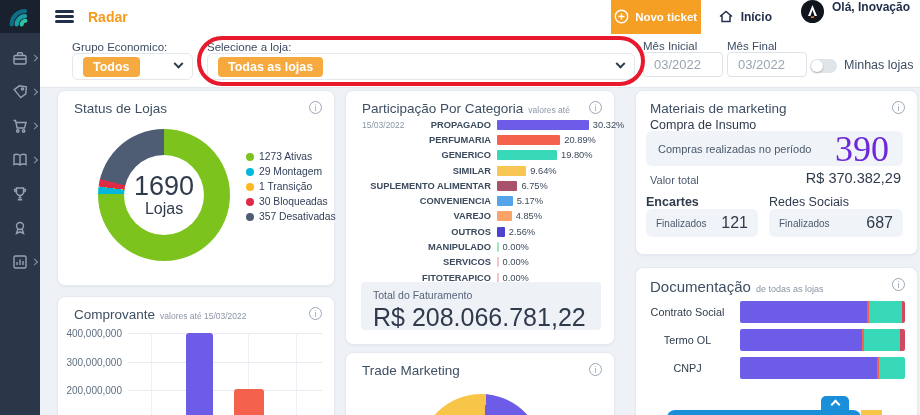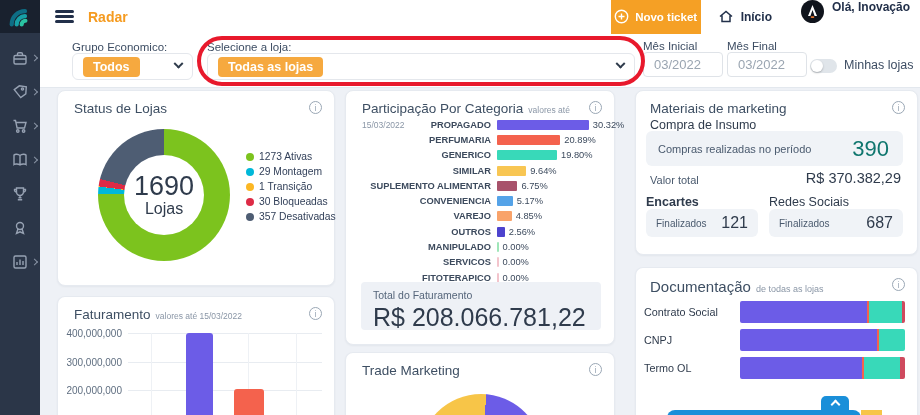--- a/index.html
+++ b/index.html
@@ -79,31 +79,31 @@
 
   
   .card-trade { left:345px; top:352px; width:270px; height:70px; border-bottom:none; }
   .trade-donut { left:73px; top:41px; width:124px; height:124px; }
 
   
   .card-mkt { left:635px; top:90px; width:283px; height:165px; }
   .mkt-sec { position:absolute; font-size:12.5px; color:#2f3b4c; }
   .gray-box { position:absolute; background:#f0f3f7; border-radius:6px; }
   .mkt-big-label { position:absolute; left:12px; top:50%; transform:translateY(-50%); font-size:11px; color:#4a5a6e; }
-  .mkt-big-value { position:absolute; right:14px; top:50%; transform:translateY(-50%); font-size:22px; color:#0f766e; }
+  .mkt-big-value { position:absolute; right:14px; top:50%; transform:translateY(-50%); font-size:36px; color:#6d28d9;font-family:Liberation Serif, serif; }
   .mkt-row-label { position:absolute; left:14px; top:83px; font-size:11px; color:#4a5a6e; }
   .mkt-row-value { position:absolute; right:16px; top:79px; font-size:14.5px; color:#2f3b4c; }
   .mini-label { position:absolute; left:10px; top:50%; transform:translateY(-50%); font-size:10px; color:#4a5a6e; }
   .mini-value { position:absolute; right:10px; top:50%; transform:translateY(-50%); font-size:16px; color:#2f3b4c; }
 
   
   .card-doc { left:635px; top:267px; width:283px; height:155px; border-bottom:none; }
   .doc-rows { position:absolute; left:8px; right:12px; top:33px; }
   .doc-row { display:flex; align-items:center; height:22px; margin-bottom:6px; }
-  .doc-label { flex:0 0 96px; text-align:left; font-size:10.8px; color:#2f3b4c; padding-right:9px; white-space:nowrap; }
+  .doc-label { flex:0 0 96px; text-align:center; font-size:10.8px; color:#2f3b4c; padding-right:9px; white-space:nowrap; }
   .doc-track { flex:1; height:22px; display:flex; border-radius:2px; overflow:hidden; }
   .doc-seg { height:100%; }
 
   
   .banner { position:absolute; left:667px; top:410px; width:194px; height:12px; background:#1a8fd9; border-radius:8px 8px 0 0; z-index:30; }
   .banner-tab { position:absolute; left:821px; top:396px; width:28px; height:14px; background:#1a8fd9; border-radius:5px 5px 0 0; z-index:31; display:flex; align-items:flex-end; justify-content:center; cursor:pointer; }
   .banner-tab .up { width:7px; height:7px; border-left:2px solid #fff; border-top:2px solid #fff; transform:rotate(45deg); margin-bottom:2px; }
   .yellow-chip { position:absolute; left:861px; top:410px; width:21px; height:5px; background:#f7c548; z-index:29; }
 </style>
 </head>
@@ -260,21 +260,21 @@
           <span class="legend-txt">30 Bloqueadas</span>
         </div>
         <div class="legend-row">
           <span class="legend-dot" style="background: rgb(78, 93, 115);"></span>
           <span class="legend-txt">357 Desativadas</span>
         </div>
       </div>
   </section>
 
   <section class="card card-fat">
-    <div class="card-title"><span>Faturamento</span><span class="card-sub">valores até 15/03/2022</span></div>
+    <div class="card-title"><span>Comprovante</span><span class="card-sub">valores até 15/03/2022</span></div>
     <div class="info"></div>
     <div class="fat-ylabels">
         <span class="fat-yl" style="top: -5px;">400,000,000</span>
         <span class="fat-yl" style="top: 23.5px;">300,000,000</span>
         <span class="fat-yl" style="top: 52px;">200,000,000</span>
       </div>
     <div class="fat-chart">
       <div class="hgrid" style="top:0;"></div>
         <div class="hgrid" style="top:28.5px;"></div>
         <div class="hgrid" style="top:57px;"></div>
@@ -388,36 +388,36 @@
         <div class="doc-row">
           <span class="doc-label">Contrato Social</span>
           <div class="doc-track">
             <div class="doc-seg" style="width: 77%; background: rgb(108, 92, 231);"></div>
             <div class="doc-seg" style="width: 1%; background: rgb(244, 98, 77);"></div>
             <div class="doc-seg" style="width: 20%; background: rgb(56, 217, 185);"></div>
             <div class="doc-seg" style="width: 2%; background: rgb(207, 74, 94);"></div>
           </div>
         </div>
         <div class="doc-row">
-          <span class="doc-label">CNPJ</span>
-          <div class="doc-track">
-            <div class="doc-seg" style="width: 83%; background: rgb(108, 92, 231);"></div>
-            <div class="doc-seg" style="width: 1%; background: rgb(244, 98, 77);"></div>
-            <div class="doc-seg" style="width: 16%; background: rgb(56, 217, 185);"></div>
-          </div>
-        </div>
-        <div class="doc-row">
           <span class="doc-label">Termo OL</span>
           <div class="doc-track">
             <div class="doc-seg" style="width: 74%; background: rgb(108, 92, 231);"></div>
             <div class="doc-seg" style="width: 1%; background: rgb(244, 98, 77);"></div>
             <div class="doc-seg" style="width: 22%; background: rgb(56, 217, 185);"></div>
             <div class="doc-seg" style="width: 3%; background: rgb(207, 74, 94);"></div>
           </div>
         </div>
+        <div class="doc-row">
+          <span class="doc-label">CNPJ</span>
+          <div class="doc-track">
+            <div class="doc-seg" style="width: 83%; background: rgb(108, 92, 231);"></div>
+            <div class="doc-seg" style="width: 1%; background: rgb(244, 98, 77);"></div>
+            <div class="doc-seg" style="width: 16%; background: rgb(56, 217, 185);"></div>
+          </div>
+        </div>
       </div>
   </section>
 
   <div class="banner"></div>
   <div class="banner-tab">
       <span class="up"></span>
     </div>
   <div class="yellow-chip"></div>
 
 </div>

